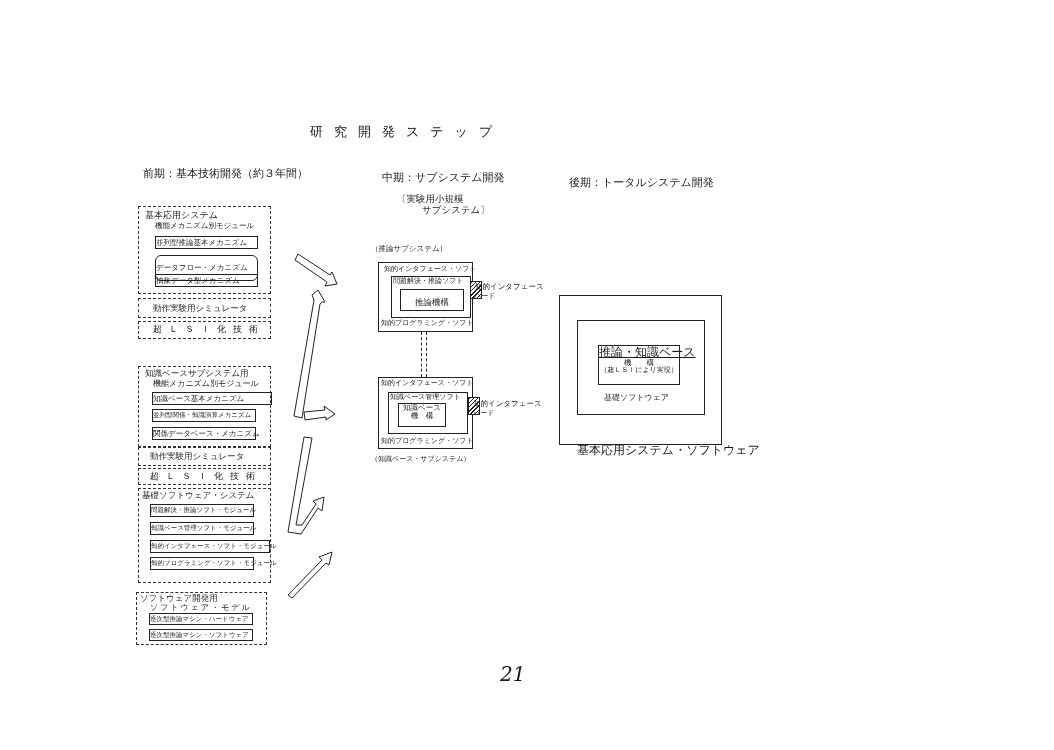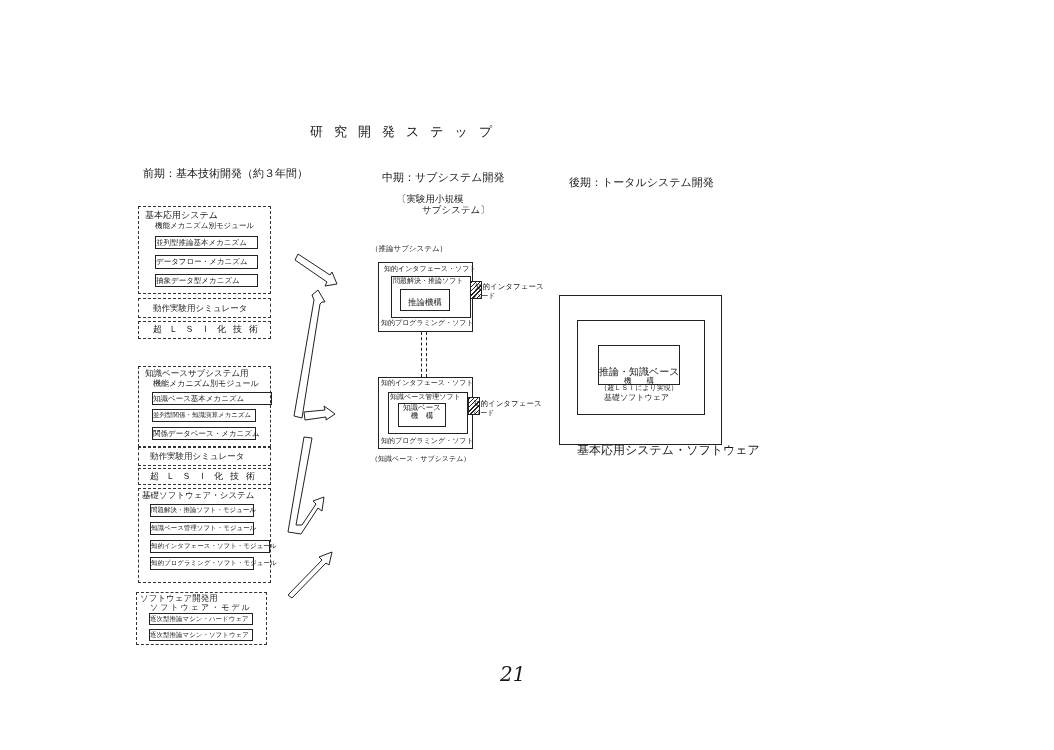--- a/index.html
+++ b/index.html
@@ -26,21 +26,21 @@
 <div class="t hdr" style="left:131px;top:168px;">前期：基本技術開発（約３年間）</div>
 <div class="t hdr" style="left:370px;top:172px;">中期：サブシステム開発</div>
 <div class="t hdr" style="left:557px;top:177px;">後期：トータルシステム開発</div>
 <div class="t" style="left:397px;top:194px;font-size:9.5px;">〔実験用小規模</div>
 <div class="t" style="left:422px;top:205px;font-size:9.5px;">サブシステム〕</div>
 
 <div class="dash" style="left:138px;top:206px;width:133px;height:88px;"></div>
 <div class="t" style="left:145px;top:211px;font-size:9px;">基本応用システム</div>
 <div class="t" style="left:155px;top:222px;font-size:7.5px;">機能メカニズム別モジュール</div>
 <div class="inner" style="left:155px;top:236px;width:103px;height:13px;">並列型推論基本メカニズム</div>
-<div class="inner" style="left:155px;top:255px;width:103px;height:14px;">データフロー・メカニズム</div>
+<div class="inner" style="left:155px;top:255px;width:103px;height:26px;border-radius:6px;">データフロー・メカニズム</div>
 <div class="inner" style="left:155px;top:274px;width:103px;height:13px;">抽象データ型メカニズム</div>
 <div class="dash" style="left:138px;top:298px;width:133px;height:20px;"></div>
 <div class="t" style="left:153px;top:304px;font-size:8.5px;">動作実験用シミュレータ</div>
 <div class="dash" style="left:138px;top:321px;width:133px;height:18px;"></div>
 <div class="t" style="left:153px;top:325px;font-size:9px;letter-spacing:7px;">超ＬＳＩ化技術</div>
 
 <div class="dash" style="left:138px;top:366px;width:133px;height:81px;"></div>
 <div class="t" style="left:145px;top:369px;font-size:8.5px;">知識ベースサブシステム用</div>
 <div class="t" style="left:153px;top:380px;font-size:8px;">機能メカニズム別モジュール</div>
 <div class="inner" style="left:152px;top:392px;width:120px;height:13px;">知識ベース基本メカニズム</div>
@@ -72,21 +72,21 @@
     <path d="M24,197 L8,292 L21,294 L38,268 L42,271 L44,257 L33,261 L36,264 L22,285 L16,285 L32,198 Z"></path>
     <path d="M8,355 L42,320 L39,317 L52,312 L49,325 L46,323 L12,358 Z"></path>
   </g>
 </svg>
 
 <div class="t" style="left:371px;top:245px;font-size:7.5px;">（推論サブシステム）</div>
 <div class="solid" style="left:378px;top:262px;width:95px;height:70px;"></div>
 <div class="t" style="left:384px;top:266px;font-size:7px;">知的インタフェース・ソフト</div>
 <div class="solid" style="left:391px;top:276px;width:80px;height:42px;"></div>
 <div class="t" style="left:393px;top:278px;font-size:7px;">問題解決・推論ソフト</div>
-<div class="solid center" style="left:400px;top:289px;width:50px;height:22px;">
+<div class="solid center" style="left:400px;top:289px;width:64px;height:22px;">
   <span class="t" style="position:static;font-size:8.5px;line-height:20px;">推論機構</span>
 </div>
 <div class="t" style="left:381px;top:320px;font-size:7px;">知的プログラミング・ソフト</div>
 <div class="hatch" style="left:470px;top:281px;width:12px;height:18px;"></div>
 <div class="t" style="left:475px;top:283px;font-size:7.5px;">知的インタフェース</div>
 <div class="t" style="left:474px;top:293px;font-size:7px;">ハード</div>
 
 <div class="abs" style="left:421px;top:332px;width:4px;height:45px;border-left:1px dashed #222;border-right:1px dashed #222;"></div>
 
 <div class="solid" style="left:378px;top:377px;width:95px;height:72px;"></div>
@@ -99,20 +99,20 @@
 </div>
 <div class="t" style="left:381px;top:438px;font-size:7px;">知的プログラミング・ソフト</div>
 <div class="hatch" style="left:468px;top:397px;width:12px;height:18px;"></div>
 <div class="t" style="left:473px;top:400px;font-size:7.5px;">知的インタフェース</div>
 <div class="t" style="left:473px;top:410px;font-size:7px;">ハード</div>
 <div class="t" style="left:371px;top:456px;font-size:7px;">（知識ベース・サブシステム）</div>
 
 <div class="solid" style="left:559px;top:295px;width:163px;height:150px;"></div>
 <div class="solid" style="left:577px;top:320px;width:128px;height:95px;"></div>
 <div class="solid center" style="left:598px;top:345px;width:82px;height:40px;">
-  <div class="t" style="position:static;font-size:10px;margin-top:20px;">推論・知識ベース</div>
+  <div class="t" style="position:static;font-size:12px;margin-top:0;text-decoration:underline;">推論・知識ベース</div>
   <div class="t" style="position:static;font-size:7.5px;">機　　構</div>
   <div class="t" style="position:static;font-size:7px;">（超ＬＳＩにより実現）</div>
 </div>
 <div class="t" style="left:604px;top:394px;font-size:8px;">基礎ソフトウェア</div>
 <div class="t" style="left:577px;top:426px;font-size:12px;margin-top:18px;">基本応用システム・ソフトウェア</div>
 
 <div class="t pagenum" style="left:500px;top:663px;">21</div>
 
 </body></html>

